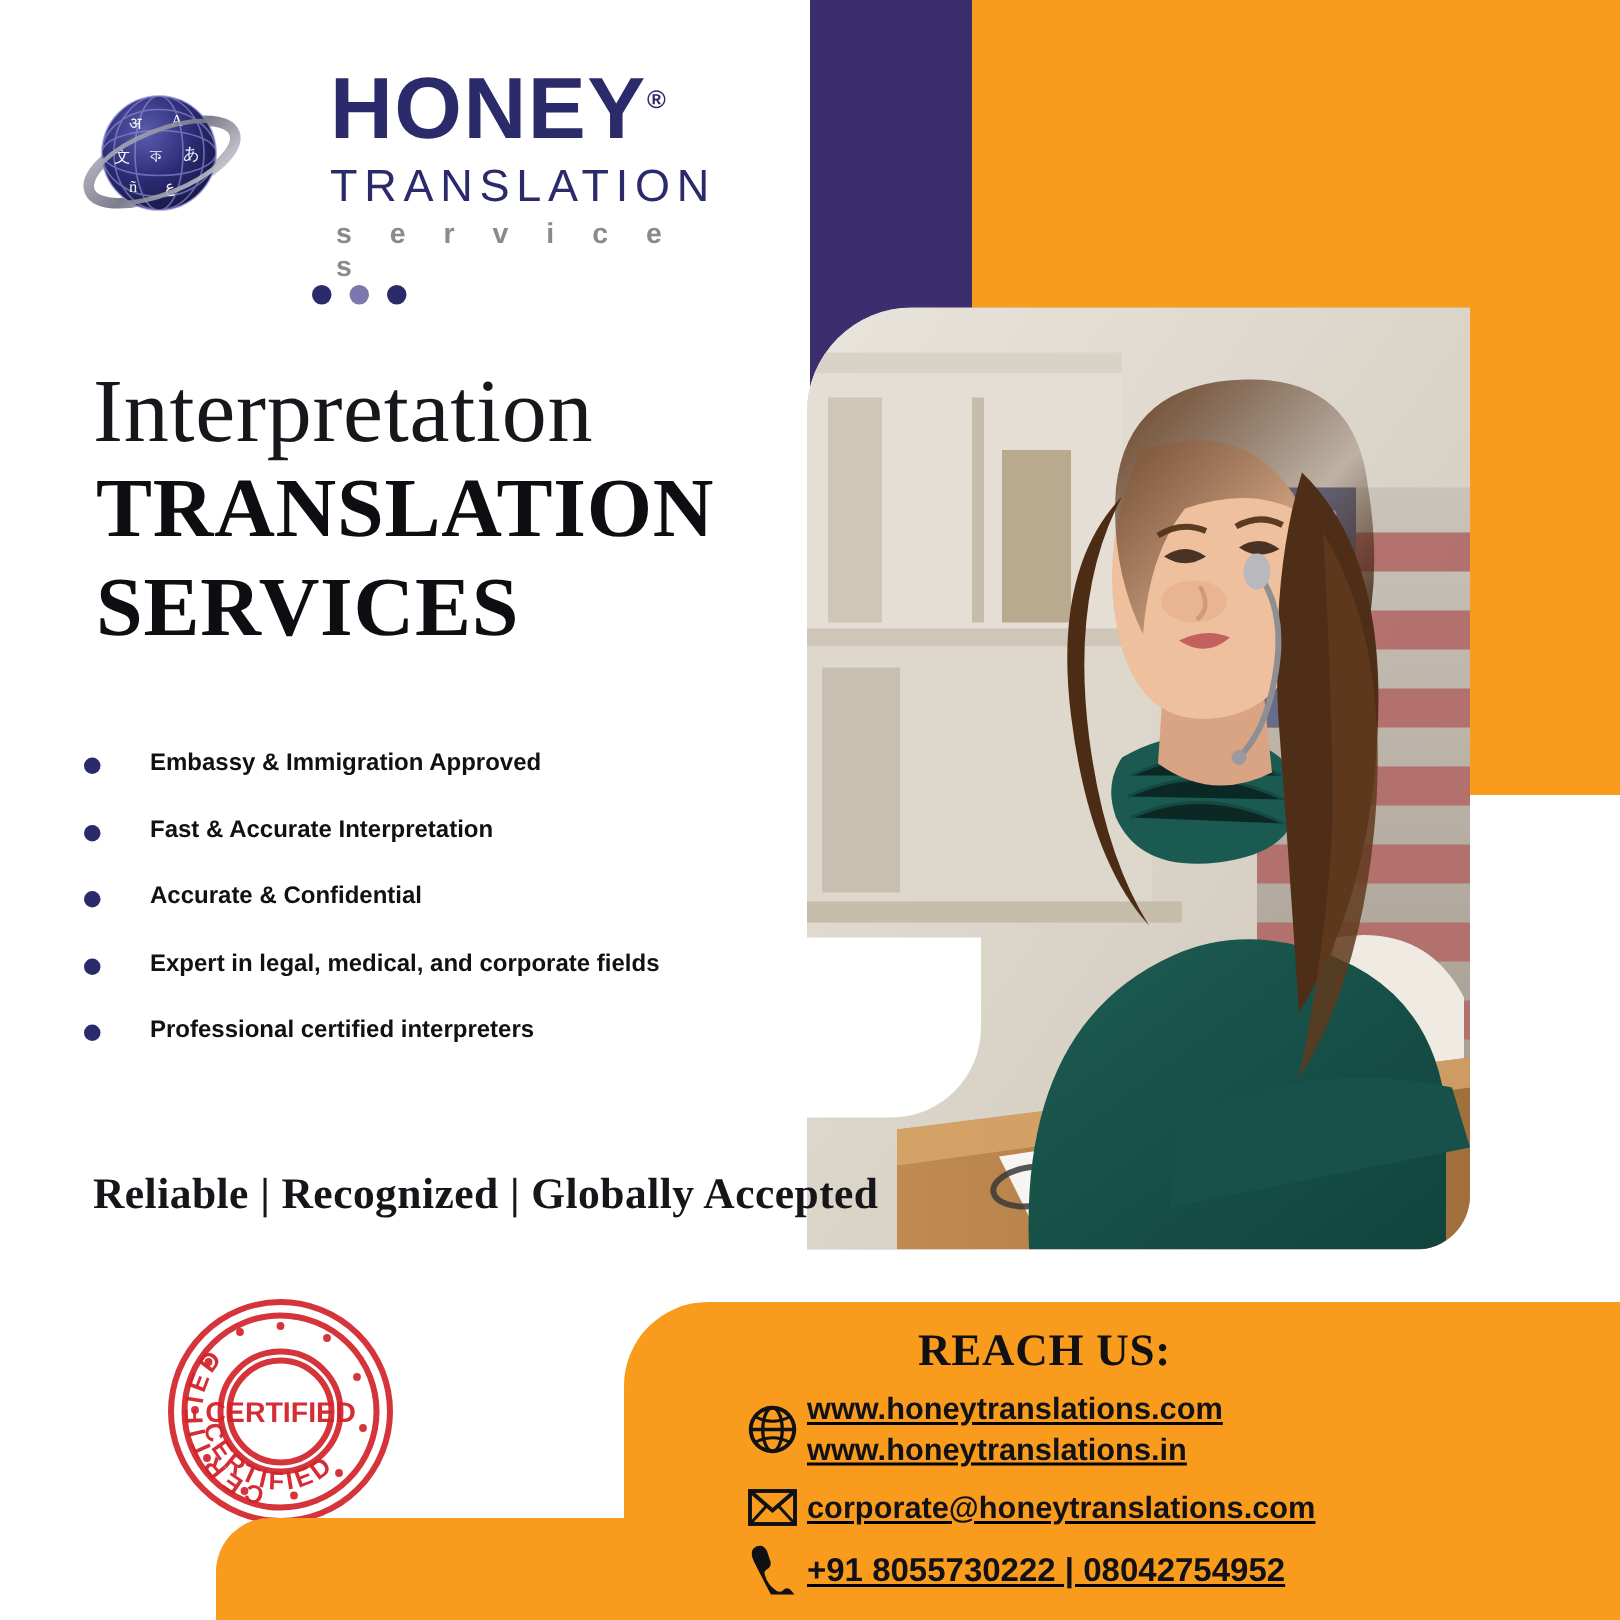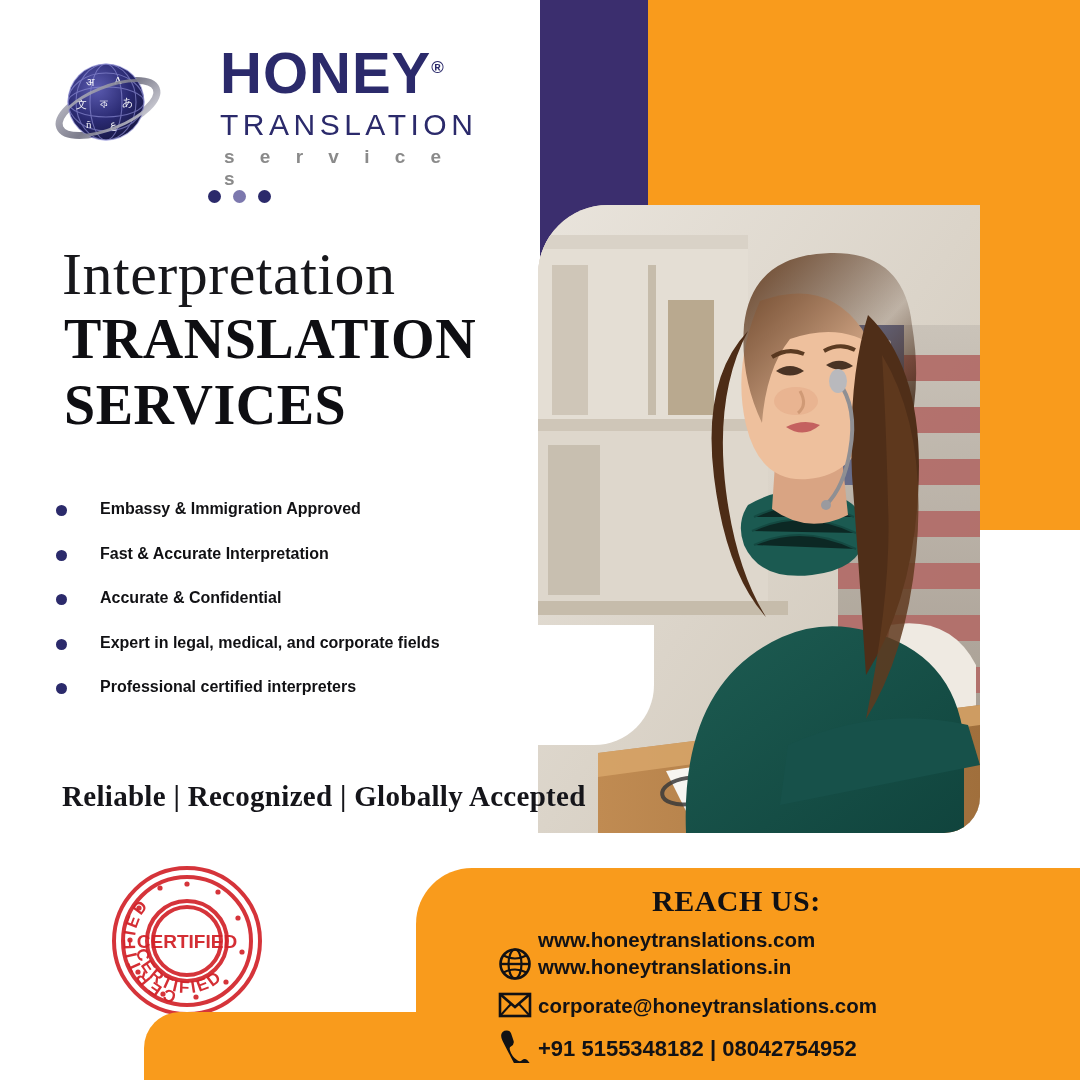--- a/index.html
+++ b/index.html
@@ -139,24 +139,23 @@
   .reach-left-round {
     position: absolute; left: 144px; top: 1012px;
     width: 300px; height: 68px; background: #F99B1C;
     border-top-left-radius: 36px;
   }
   .reach-title {
     position: absolute; left: 612px; top: 884px;
     font-family: "Liberation Serif", serif;
     font-weight: bold; font-size: 30px; color: #111114;
     letter-spacing: 0.5px;
-    margin-left: 40px;
   }
   .contact-rows { position: absolute; left: 492px; top: 925px; width: 560px; }
-  .c-row { display: flex; align-items: flex-end; margin-bottom: 10px; }
+  .c-row { display: flex; align-items: center; margin-bottom: 10px; text-decoration: underline; }
   .c-icon { width: 46px; flex: 0 0 46px; display: flex; justify-content: center; }
   .c-text {
     font-size: 20.5px; font-weight: bold; color: #121216;
     line-height: 1.33; padding-top: 1px;
   }
   .c-text.phone { font-size: 22px; }
 </style>
 </head>
 <body>
 
@@ -441,16 +440,16 @@
     </span>
     <span class="c-text">corporate@honeytranslations.com</span>
   </div>
 
   <div class="c-row">
     <span class="c-icon">
       <svg width="32" height="34" viewBox="0 0 32 34" aria-hidden="true">
         <path d="M7 2 q6 -2 8 5 l2 6 q1 4 -3 6 q-2 1 -1 4 q2 7 8 11 q3 2 5 0 q3 -3 6 0 l4 5 q3 4 -1 7 q-6 4 -14 -2 Q11 25 5 13 Q1 5 7 2 z" fill="#111114" transform="translate(-1,0) scale(0.92)"></path>
       </svg>
     </span>
-    <span class="c-text phone">+91 5155348182  |  08042754952</span>
+    <span class="c-text phone">+91 8055730222  |  08042754952</span>
   </div>
 
 </div>
 
 </body></html>

